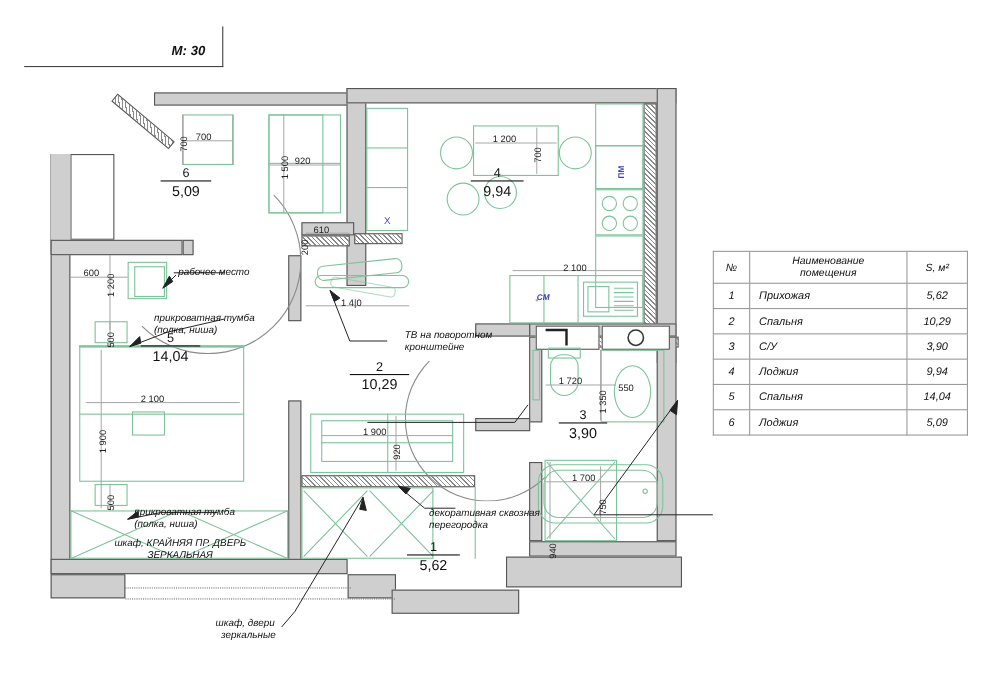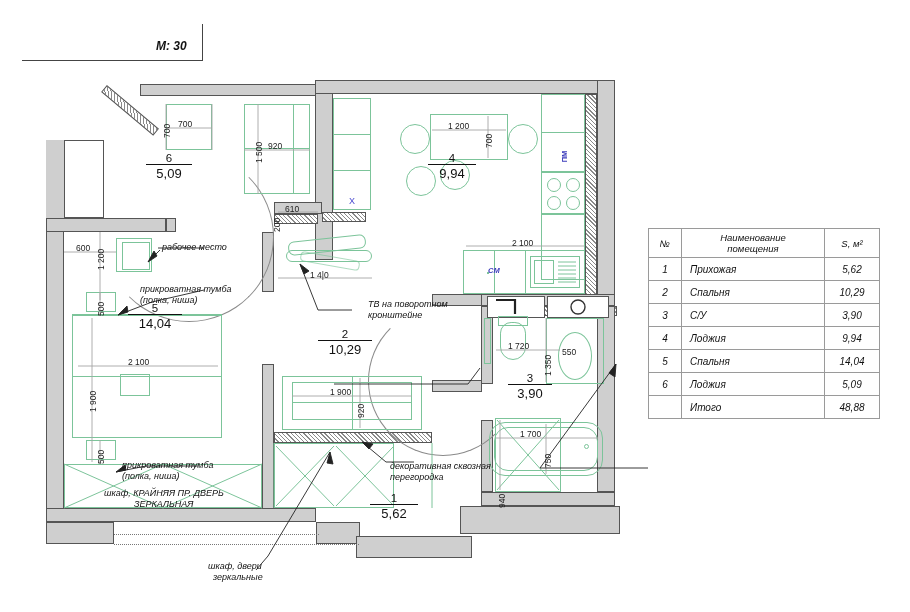--- a/index.html
+++ b/index.html
@@ -94,25 +94,20 @@
           <tr>
             <td class="n">5</td>
             <td class="nm">Спальня</td>
             <td class="s">14,04</td>
           </tr>
           <tr>
             <td class="n">6</td>
             <td class="nm">Лоджия</td>
             <td class="s">5,09</td>
           </tr>
-          <tr>
-            <td class="n"></td>
-            <td class="nm">Итого</td>
-            <td class="s">48,88</td>
-          </tr>
         </tbody>
     </table>
   </div>
 
   <div class="wall" style="left:46px;top:140px;width:18px;height:382px;"></div>
 
   <div class="wall" style="left:46px;top:140px;width:18px;height:90px;"></div>
   <div class="wall" style="left:140px;top:84px;width:190px;height:12px;"></div>
   <div class="wall" style="left:64px;top:140px;width:40px;height:78px;background:#fff;border:1px solid #555;"></div>
   <div class="wallnb" style="left:46px;top:140px;width:18px;height:78px;background:#cfcfcf;"></div>
@@ -379,16 +374,16 @@
   <div class="note" style="left:140px;top:284px;">прикроватная тумба
 (полка, ниша)</div>
   <div class="note" style="left:122px;top:460px;">прикроватная тумба
 (полка, ниша)</div>
   <div class="note" style="left:104px;top:488px;">шкаф, КРАЙНЯЯ ПР. ДВЕРЬ
             ЗЕРКАЛЬНАЯ</div>
   <div class="note" style="left:368px;top:299px;">ТВ на поворотном
 кронштейне</div>
   <div class="note" style="left:390px;top:461px;">декоративная сквозная
 перегородка</div>
-  <div class="note" style="left:208px;top:561px;">шкаф, двери
+  <div class="note" style="left:196px;top:561px;">шкаф, двери
   зеркальные</div>
 
 </div>
 
 </body></html>

